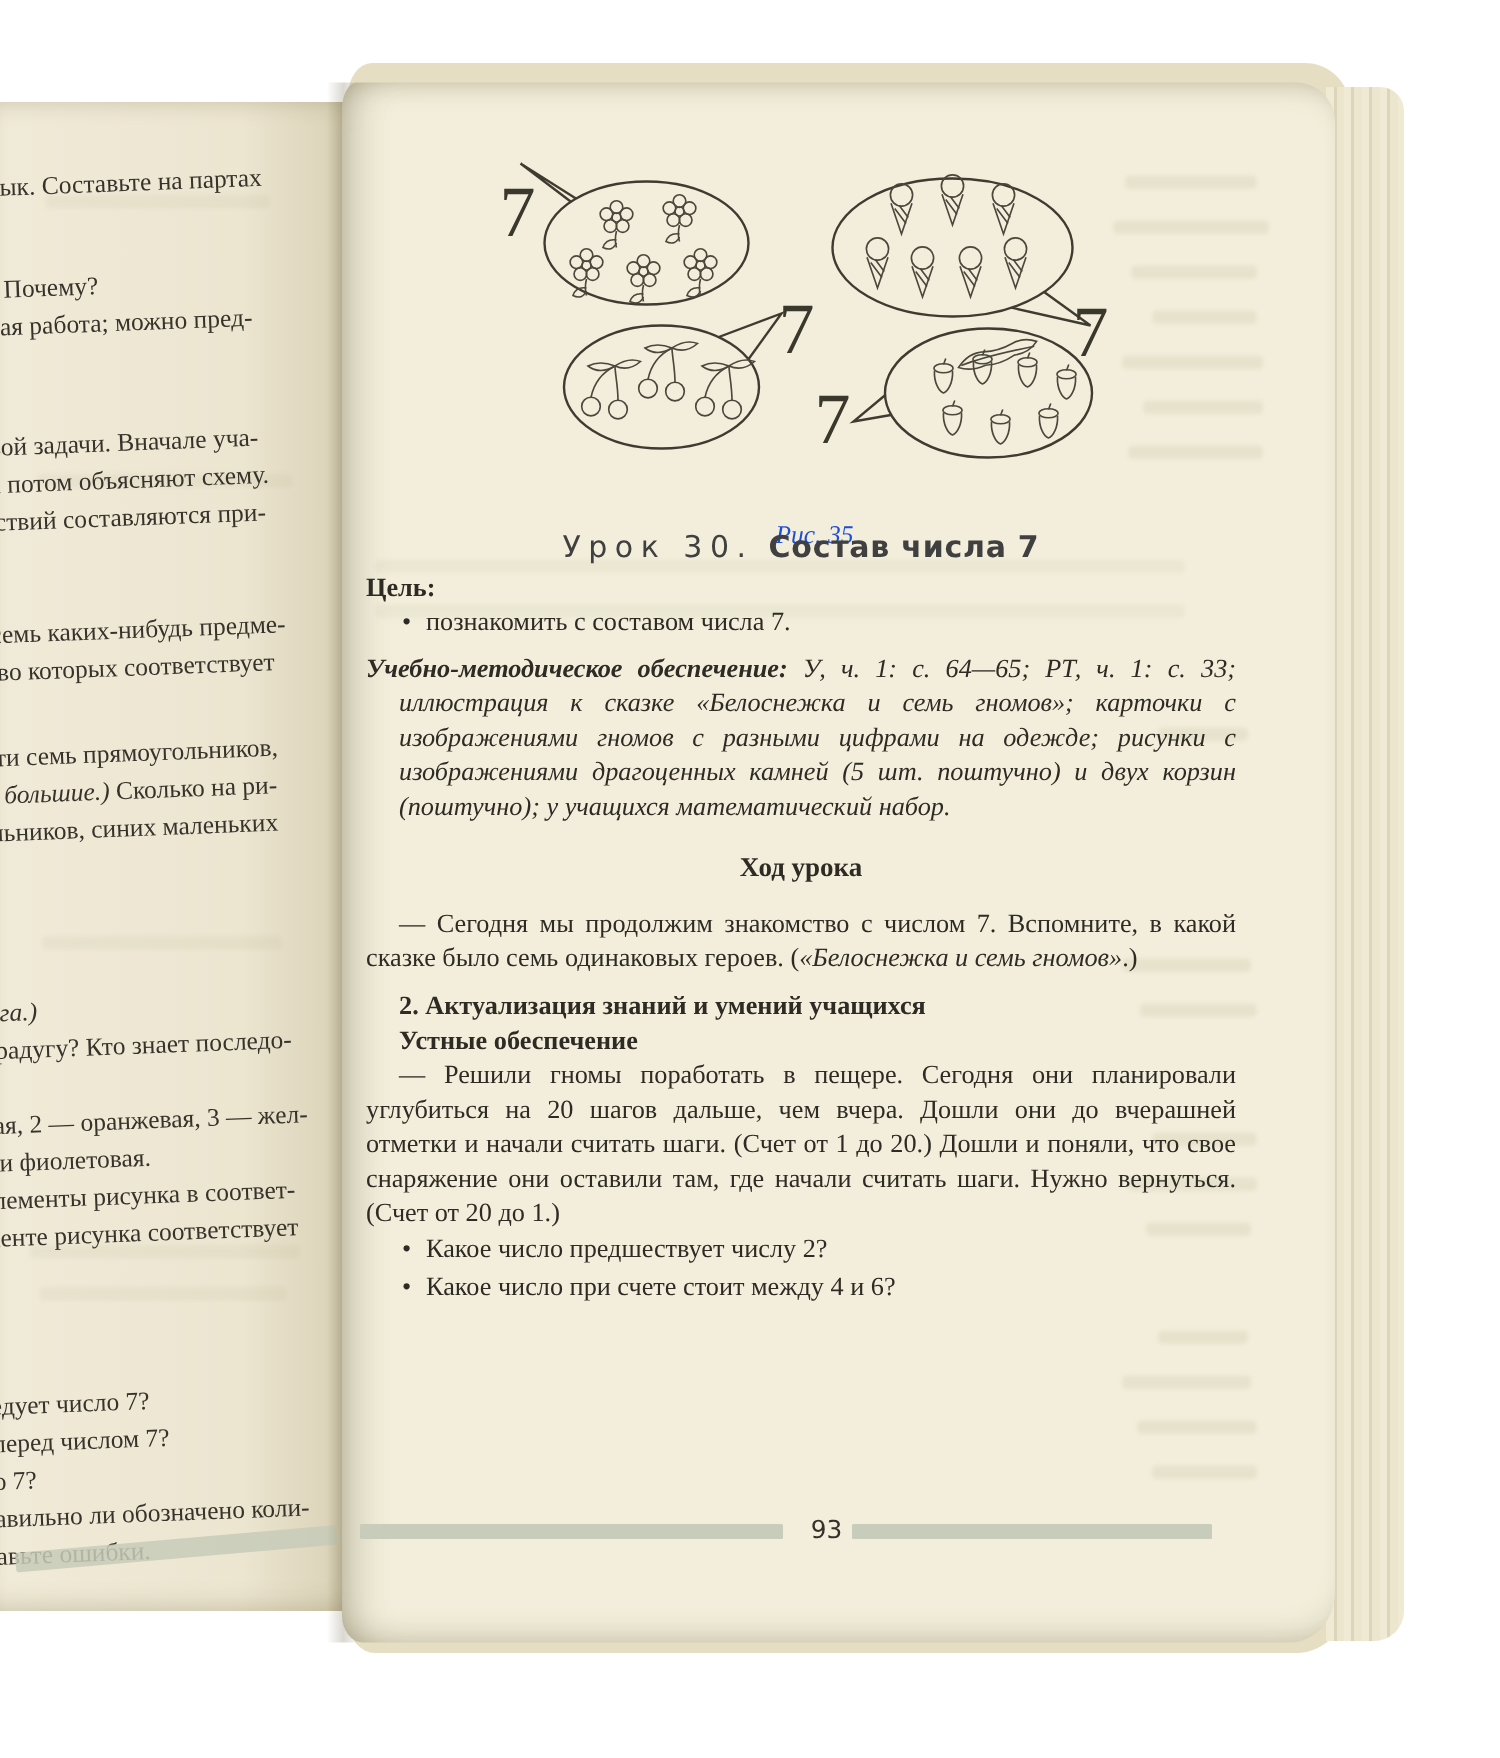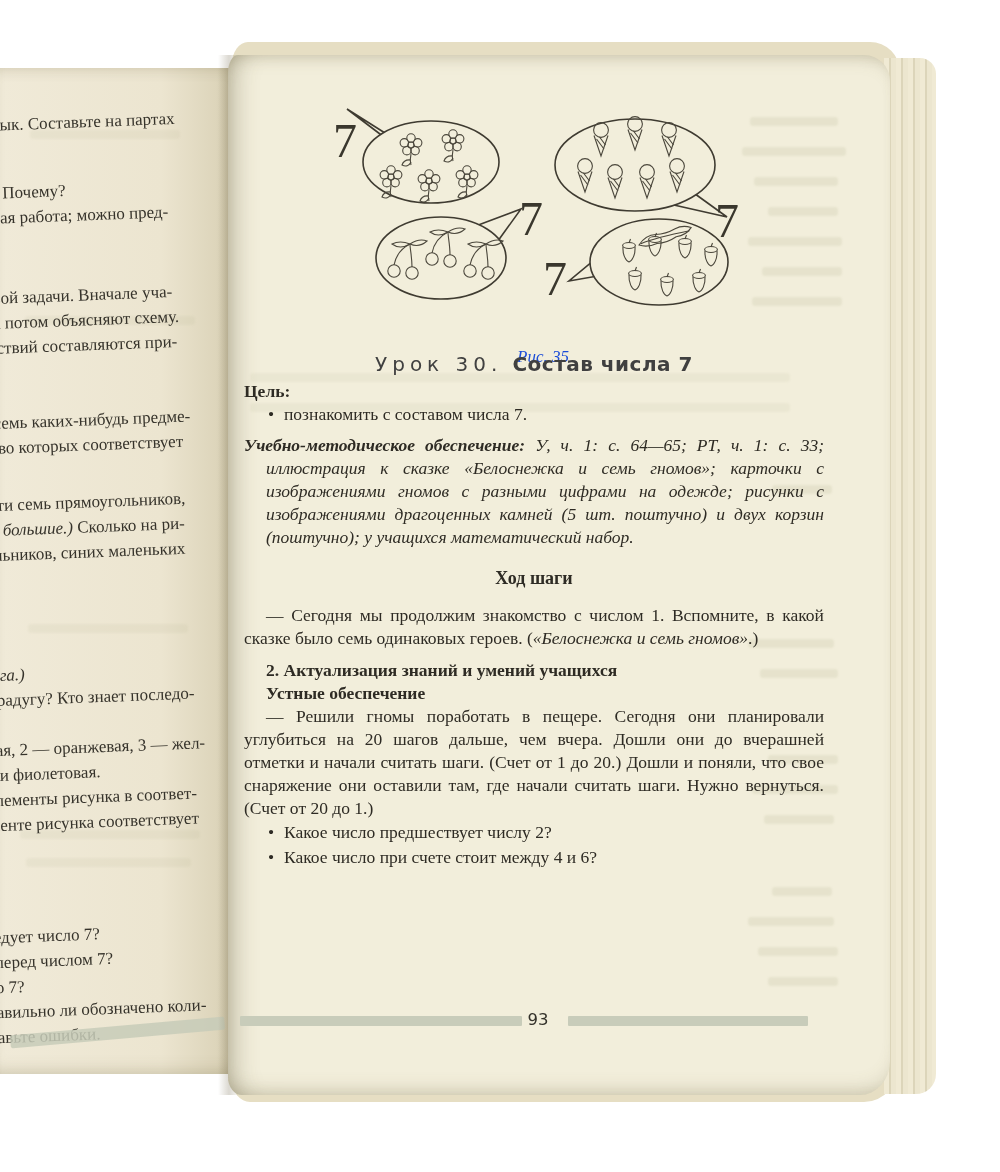--- a/index.html
+++ b/index.html
@@ -68,21 +68,21 @@
   .para{text-indent:22px;}
   .q-list{margin:0;padding:0;list-style:none;line-height:25px;}
   .q-list li{padding-left:40px;position:relative;text-align:left;}
   .q-list li::before{content:"•";position:absolute;left:24px;}
 
   
   .footer{position:absolute;left:12px;top:957px;width:600px;height:18px;}
   .footer .bar{position:absolute;top:4px;height:10px;background:#c8ccba;border-radius:1px;}
   .footer .bar.l{left:0;width:282px;}
   .footer .bar.r{left:328px;width:240px;}
-  .page-num{position:absolute;left:280px;top:-2px;width:36px;text-align:center;
+  .page-num{position:absolute;left:293px;top:-2px;width:36px;text-align:center;
     font-family:"DejaVu Sans",sans-serif;font-size:16.5px;color:#33312a;}
 </style>
 </head>
 <body>
 
 <div class="scene">
 
   <div class="page-under"></div>
   <div class="page-stack"></div>
 
@@ -253,24 +253,24 @@
 
       <div class="goal-label">Цель:</div>
       <ul class="goal-list">
         <li>познакомить с составом числа 7.</li>
       </ul>
 
       <p class="umo">
         <b>Учебно-методическое обеспечение:</b><span> У, ч. 1: с. 64—65; РТ, ч. 1: с. 33; иллюстрация к сказке «Белоснежка и семь гномов»; карточки с изображениями гномов с разными цифрами на одежде; рисунки с изображениями драгоценных камней (5 шт. поштучно) и двух корзин (поштучно); у учащихся математический набор.</span>
       </p>
 
-      <h2 class="course-heading">Ход шаги</h2>
+      <h2 class="course-heading">Ход урока</h2>
 
       <p class="para" style="margin:0;">
-        <span>— Сегодня мы продолжим знакомство с числом 1. Вспомните, в какой сказке было семь одинаковых героев. (</span><i>«Белоснежка и семь гномов»</i><span>.)</span>
+        <span>— Сегодня мы продолжим знакомство с числом 7. Вспомните, в какой сказке было семь одинаковых героев. (</span><i>«Белоснежка и семь гномов»</i><span>.)</span>
       </p>
 
       <div class="sec-heading">2. Актуализация знаний и умений учащихся</div>
       <div class="sec-sub">Устные обеспечение</div>
       <p class="para" style="margin:0;">— Решили гномы поработать в пещере. Сегодня они планировали углубиться на 20 шагов дальше, чем вчера. Дошли они до вчерашней отметки и начали считать шаги. (Счет от 1 до 20.) Дошли и поняли, что свое снаряжение они оставили там, где начали считать шаги. Нужно вернуться. (Счет от 20 до 1.)</p>
 
       <ul class="q-list">
         <li>Какое число предшествует числу 2?</li>
         <li>Какое число при счете стоит между 4 и 6?</li>
       </ul>

